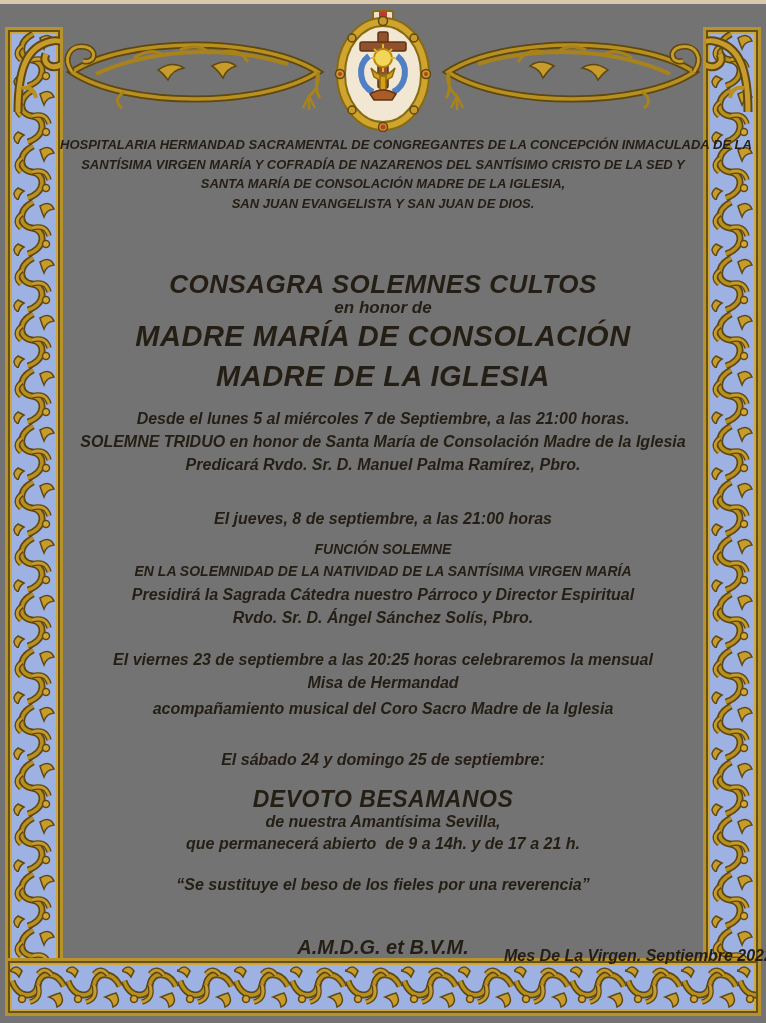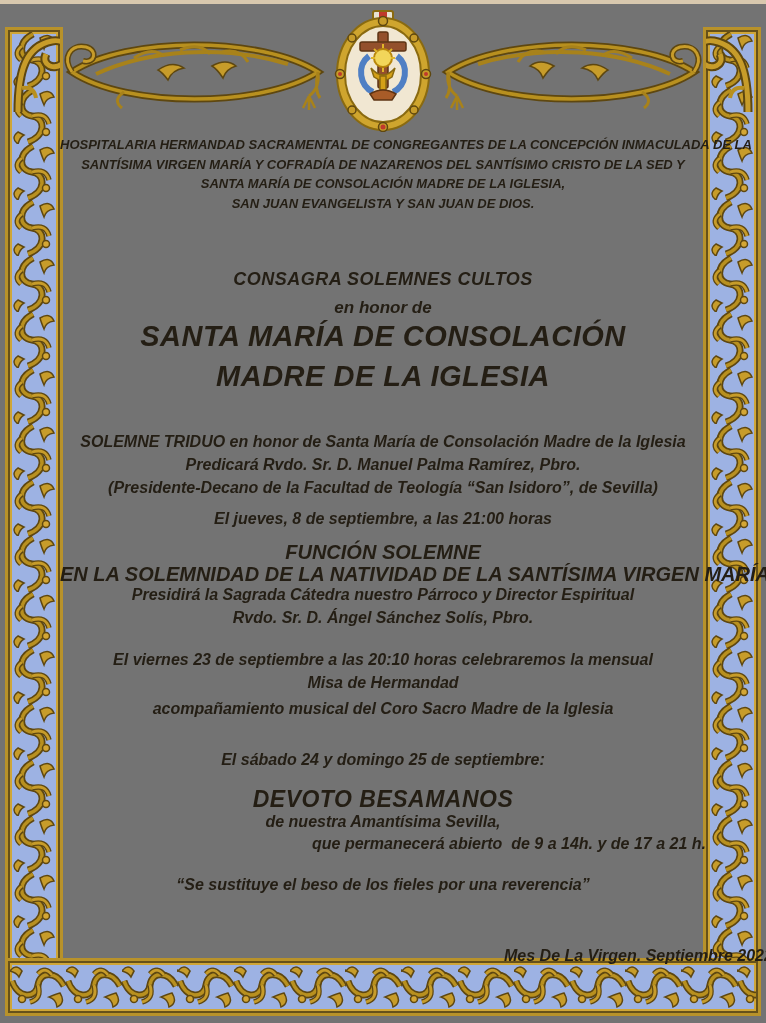--- a/index.html
+++ b/index.html
@@ -26,28 +26,28 @@
   .flourish { position:absolute; top:26px; width:266px; height:82px; }
   .flourish-left  { left:62px; }
   .flourish-right { right:62px; transform:scaleX(-1); }
   
   .emblem { position:absolute; top:6px; left:50%; transform:translateX(-50%); width:106px; height:122px; }
   
   .content { position:absolute; left:60px; right:60px; top:0; bottom:0; text-align:center; }
   .abs { position:absolute; left:0; right:0; text-align:center; white-space:nowrap; }
   .org { font-size:13px; line-height:19.5px; letter-spacing:0; }
   .sz-body  { font-size:16px; }
-  .sz-caps  { font-size:20px;text-align:center; }
-  .t-consagra { font-size:18px; letter-spacing:.5px;font-style:italic; }
+  .sz-caps  { font-size:14px;text-align:center; }
+  .t-consagra { font-size:26px; letter-spacing:.5px;font-style:italic; }
   .t-honor    { font-size:17px; }
   .t-main     { font-size:29px; letter-spacing:.5px; }
   .t-besamanos{ font-size:23px; letter-spacing:.5px; }
   .t-motto    { font-size:20px; }
   .t-note     { font-size:16px; text-align:right; }
-  .prewrap { white-space:pre;text-align:right; }
+  .prewrap { white-space:pre; }
 </style>
 </head>
 <body>
 
 <div class="page">
 
   <svg width="0" height="0" style="position:absolute" aria-hidden="true">
     <defs>
       <g id="vineMotif">
         <path d="M23 2 C8 10 8 26 22 28 C36 30 36 48 18 54" fill="none" stroke="#5e4710" stroke-width="7"></path>
@@ -171,39 +171,40 @@
 
     <div class="abs org" style="top:131px">
       <div>HOSPITALARIA HERMANDAD SACRAMENTAL DE CONGREGANTES DE LA CONCEPCIÓN INMACULADA DE LA</div>
       <div>SANTÍSIMA VIRGEN MARÍA Y COFRADÍA DE NAZARENOS DEL SANTÍSIMO CRISTO DE LA SED Y</div>
       <div>SANTA MARÍA DE CONSOLACIÓN MADRE DE LA IGLESIA,</div>
       <div>SAN JUAN EVANGELISTA Y SAN JUAN DE DIOS.</div>
     </div>
 
     <div class="abs t-consagra" style="top:265px">CONSAGRA SOLEMNES CULTOS</div>
     <div class="abs t-honor" style="top:294px">en honor de</div>
-    <div class="abs t-main" style="top:316px">SANTA MARÍA DE CONSOLACIÓN</div>
+    <div class="abs t-main" style="top:316px">MADRE MARÍA DE CONSOLACIÓN</div>
     <div class="abs t-main" style="top:356px">MADRE DE LA IGLESIA</div>
 
+    <div class="abs sz-body" style="top:406px">Desde el lunes 5 al miércoles 7 de Septiembre, a las 21:00 horas.</div>
     <div class="abs sz-body" style="top:452px">Predicará Rvdo. Sr. D. Manuel Palma Ramírez, Pbro.</div>
     <div class="abs sz-body" style="top:429px">SOLEMNE TRIDUO en honor de Santa María de Consolación Madre de la Iglesia</div>
-    <div class="abs sz-body" style="top:475px">(Presidente-Decano de la Facultad de Teología “San Isidoro”, de Sevilla)</div>
 
     <div class="abs sz-body" style="top:506px">El jueves, 8 de septiembre, a las 21:00 horas</div>
     <div class="abs sz-caps" style="top:537px">FUNCIÓN SOLEMNE</div>
     <div class="abs sz-body" style="top:582px">Presidirá la Sagrada Cátedra nuestro Párroco y Director Espiritual</div>
     <div class="abs sz-caps" style="top:559px">EN LA SOLEMNIDAD DE LA NATIVIDAD DE LA SANTÍSIMA VIRGEN MARÍA</div>
     <div class="abs sz-body" style="top:605px">Rvdo. Sr. D. Ángel Sánchez Solís, Pbro.</div>
 
-    <div class="abs sz-body" style="top:647px">El viernes 23 de septiembre a las 20:10 horas celebraremos la mensual</div>
+    <div class="abs sz-body" style="top:647px">El viernes 23 de septiembre a las 20:25 horas celebraremos la mensual</div>
     <div class="abs sz-body" style="top:696px">acompañamiento musical del Coro Sacro Madre de la Iglesia</div>
     <div class="abs sz-body" style="top:670px">Misa de Hermandad</div>
 
     <div class="abs sz-body" style="top:747px">El sábado 24 y domingo 25 de septiembre:</div>
     <div class="abs t-besamanos" style="top:782px">DEVOTO BESAMANOS</div>
     <div class="abs sz-body" style="top:809px">de nuestra Amantísima Sevilla,</div>
     <div class="abs sz-body prewrap" style="top:831px">que permanecerá abierto  de 9 a 14h. y de 17 a 21 h.</div>
 
     <div class="abs sz-body" style="top:872px">“Se sustituye el beso de los fieles por una reverencia”</div>
 
+    <div class="abs t-motto" style="top:932px">A.M.D.G. et B.V.M.</div>
     <div class="abs t-note" style="top:943px; left:auto; right:2px; width:200px;">Mes De La Virgen. Septiembre 2022</div>
   </div>
 </div>
 
 </body></html>

